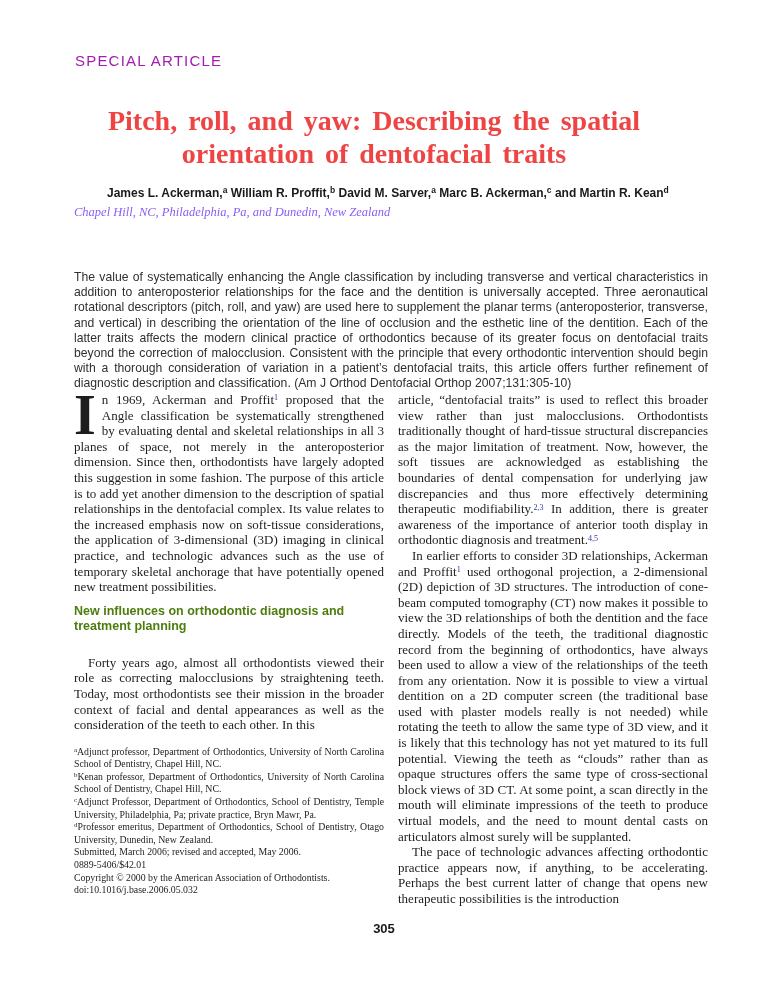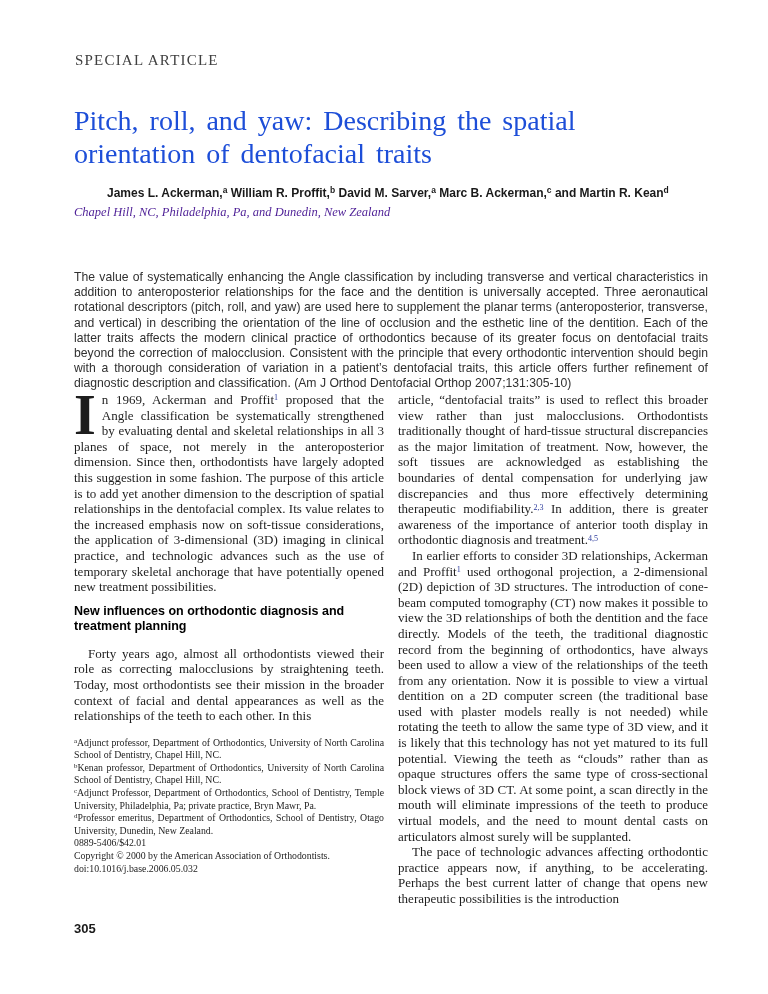--- a/index.html
+++ b/index.html
@@ -10,39 +10,39 @@
     color: #1c1c1c;
     overflow: hidden;
   }
   .page {
     position: relative;
     width: 768px; height: 994px;
     background: #ffffff;
   }
   .kicker {
     position: absolute; left: 75px; top: 52px;
-    font-family: Liberation Serif, serif;
-    font-size: 15px; letter-spacing: 1.2px; color: #404040;
+    font-family: Liberation Sans, sans-serif;
+    font-size: 15px; letter-spacing: 1.2px; color: #a21caf;
   }
   .title {
     position: absolute; left: 74px; top: 104px; width: 600px;
     font-family: "Liberation Serif", serif;
-    font-size: 28px; line-height: 33px; font-weight: 400;
-    word-spacing: 4px; color: #1d4ed8; margin: 0;
+    font-size: 28px; line-height: 33px; font-weight: 700;
+    word-spacing: 4px; color: #ef4444; margin: 0; text-align: center;
   }
   .authors {
     position: absolute; left: 74px; top: 186px; width: 640px;
     font-family: "Liberation Sans", sans-serif;
     font-size: 12px; font-weight: 700; color: #1a1a1a; margin-left: 33px;
   }
   .authors sup { font-size: 8.5px; }
   .affiliation {
     position: absolute; left: 74px; top: 205px; width: 640px;
     font-family: "Liberation Serif", serif;
-    font-style: italic; font-size: 12.5px; color: #4c1d95;
+    font-style: italic; font-size: 12.5px; color: #8b5cf6;
   }
   .abstract {
     position: absolute; left: 74px; top: 247px; width: 634px;
     font-family: "Liberation Sans", sans-serif;
     font-size: 12.2px; line-height: 15.2px;
     text-align: justify; color: #303030; margin-top: 23px;
   }
   .columns {
     position: absolute; left: 74px; top: 392px; width: 634px;
     display: flex; gap: 14px;
@@ -62,33 +62,33 @@
   .dropcap {
     float: left;
     font-family: "Liberation Serif", serif;
     font-weight: 700;
     font-size: 56px; line-height: 42px;
     margin: 2px 6px 0 0;
   }
   .section-heading {
     font-family: "Liberation Sans", sans-serif;
     font-size: 12.5px; line-height: 15.5px; font-weight: 700;
-    color: #000000; margin: 9px 0 11px 0;
+    color: #4d7c0f; margin: 9px 0 20px 0;
   }
   .footnotes {
     margin-top: 13px;
     font-family: "Liberation Serif", serif;
     font-size: 9.8px; line-height: 12.6px;
     text-align: justify; color: #222;
   }
   .footnote { margin: 0; }
   .footnote sup { font-size: 70%; color: inherit; }
   .page-number {
     position: absolute; left: 74px; top: 921px; width: 620px;
-    text-align: left;
+    text-align: center;
     font-family: "Liberation Sans", sans-serif;
     font-size: 13px; font-weight: 700; color: #1a1a1a;
   }
 </style>
 </head>
 <body>
 
 <div class="page">
 
   <div class="kicker">SPECIAL ARTICLE</div>
@@ -101,27 +101,28 @@
 
   <div class="abstract">The value of systematically enhancing the Angle classification by including transverse and vertical characteristics in addition to anteroposterior relationships for the face and the dentition is universally accepted. Three aeronautical rotational descriptors (pitch, roll, and yaw) are used here to supplement the planar terms (anteroposterior, transverse, and vertical) in describing the orientation of the line of occlusion and the esthetic line of the dentition. Each of the latter traits affects the modern clinical practice of orthodontics because of its greater focus on dentofacial traits beyond the correction of malocclusion. Consistent with the principle that every orthodontic intervention should begin with a thorough consideration of variation in a patient’s dentofacial traits, this article offers further refinement of diagnostic description and classification. (Am J Orthod Dentofacial Orthop 2007;131:305-10)</div>
 
   <div class="columns">
 
     <div class="col">
       <p class="body-para"><span class="dropcap">I</span><span>n 1969, Ackerman and Proffit<sup>1</sup> proposed that the Angle classification be systematically strengthened by evaluating dental and skeletal relationships in all 3 planes of space, not merely in the anteroposterior dimension. Since then, orthodontists have largely adopted this suggestion in some fashion. The purpose of this article is to add yet another dimension to the description of spatial relationships in the dentofacial complex. Its value relates to the increased emphasis now on soft-tissue considerations, the application of 3-dimensional (3D) imaging in clinical practice, and technologic advances such as the use of temporary skeletal anchorage that have potentially opened new treatment possibilities.</span></p>
 
       <h2 class="section-heading">New influences on orthodontic diagnosis and treatment planning</h2>
 
-      <p class="body-para indent">Forty years ago, almost all orthodontists viewed their role as correcting malocclusions by straightening teeth. Today, most orthodontists see their mission in the broader context of facial and dental appearances as well as the relationships of the teeth to each other. In this</p>
+      <p class="body-para indent">Forty years ago, almost all orthodontists viewed their role as correcting malocclusions by straightening teeth. Today, most orthodontists see their mission in the broader context of facial and dental appearances as well as the consideration of the teeth to each other. In this</p>
 
       <div class="footnotes">
         <div class="footnote"><sup>a</sup>Adjunct professor, Department of Orthodontics, University of North Carolina School of Dentistry, Chapel Hill, NC.</div>
         <div class="footnote"><sup>b</sup>Kenan professor, Department of Orthodontics, University of North Carolina School of Dentistry, Chapel Hill, NC.</div>
         <div class="footnote"><sup>c</sup>Adjunct Professor, Department of Orthodontics, School of Dentistry, Temple University, Philadelphia, Pa; private practice, Bryn Mawr, Pa.</div>
         <div class="footnote"><sup>d</sup>Professor emeritus, Department of Orthodontics, School of Dentistry, Otago University, Dunedin, New Zealand.</div>
+        <div class="footnote">Submitted, March 2006; revised and accepted, May 2006.</div>
         <div class="footnote">0889-5406/$42.01</div>
         <div class="footnote">Copyright © 2000 by the American Association of Orthodontists.</div>
         <div class="footnote">doi:10.1016/j.base.2006.05.032</div>
       </div>
     </div>
 
     <div class="col">
       <p class="body-para">article, “dentofacial traits” is used to reflect this broader view rather than just malocclusions. Orthodontists traditionally thought of hard-tissue structural discrepancies as the major limitation of treatment. Now, however, the soft tissues are acknowledged as establishing the boundaries of dental compensation for underlying jaw discrepancies and thus more effectively determining therapeutic modifiability.<sup>2,3</sup> In addition, there is greater awareness of the importance of anterior tooth display in orthodontic diagnosis and treatment.<sup>4,5</sup></p>
       <p class="body-para indent">In earlier efforts to consider 3D relationships, Ackerman and Proffit<sup>1</sup> used orthogonal projection, a 2-dimensional (2D) depiction of 3D structures. The introduction of cone-beam computed tomography (CT) now makes it possible to view the 3D relationships of both the dentition and the face directly. Models of the teeth, the traditional diagnostic record from the beginning of orthodontics, have always been used to allow a view of the relationships of the teeth from any orientation. Now it is possible to view a virtual dentition on a 2D computer screen (the traditional base used with plaster models really is not needed) while rotating the teeth to allow the same type of 3D view, and it is likely that this technology has not yet matured to its full potential. Viewing the teeth as “clouds” rather than as opaque structures offers the same type of cross-sectional block views of 3D CT. At some point, a scan directly in the mouth will eliminate impressions of the teeth to produce virtual models, and the need to mount dental casts on articulators almost surely will be supplanted.</p>
       <p class="body-para indent">The pace of technologic advances affecting orthodontic practice appears now, if anything, to be accelerating. Perhaps the best current latter of change that opens new therapeutic possibilities is the introduction</p>

